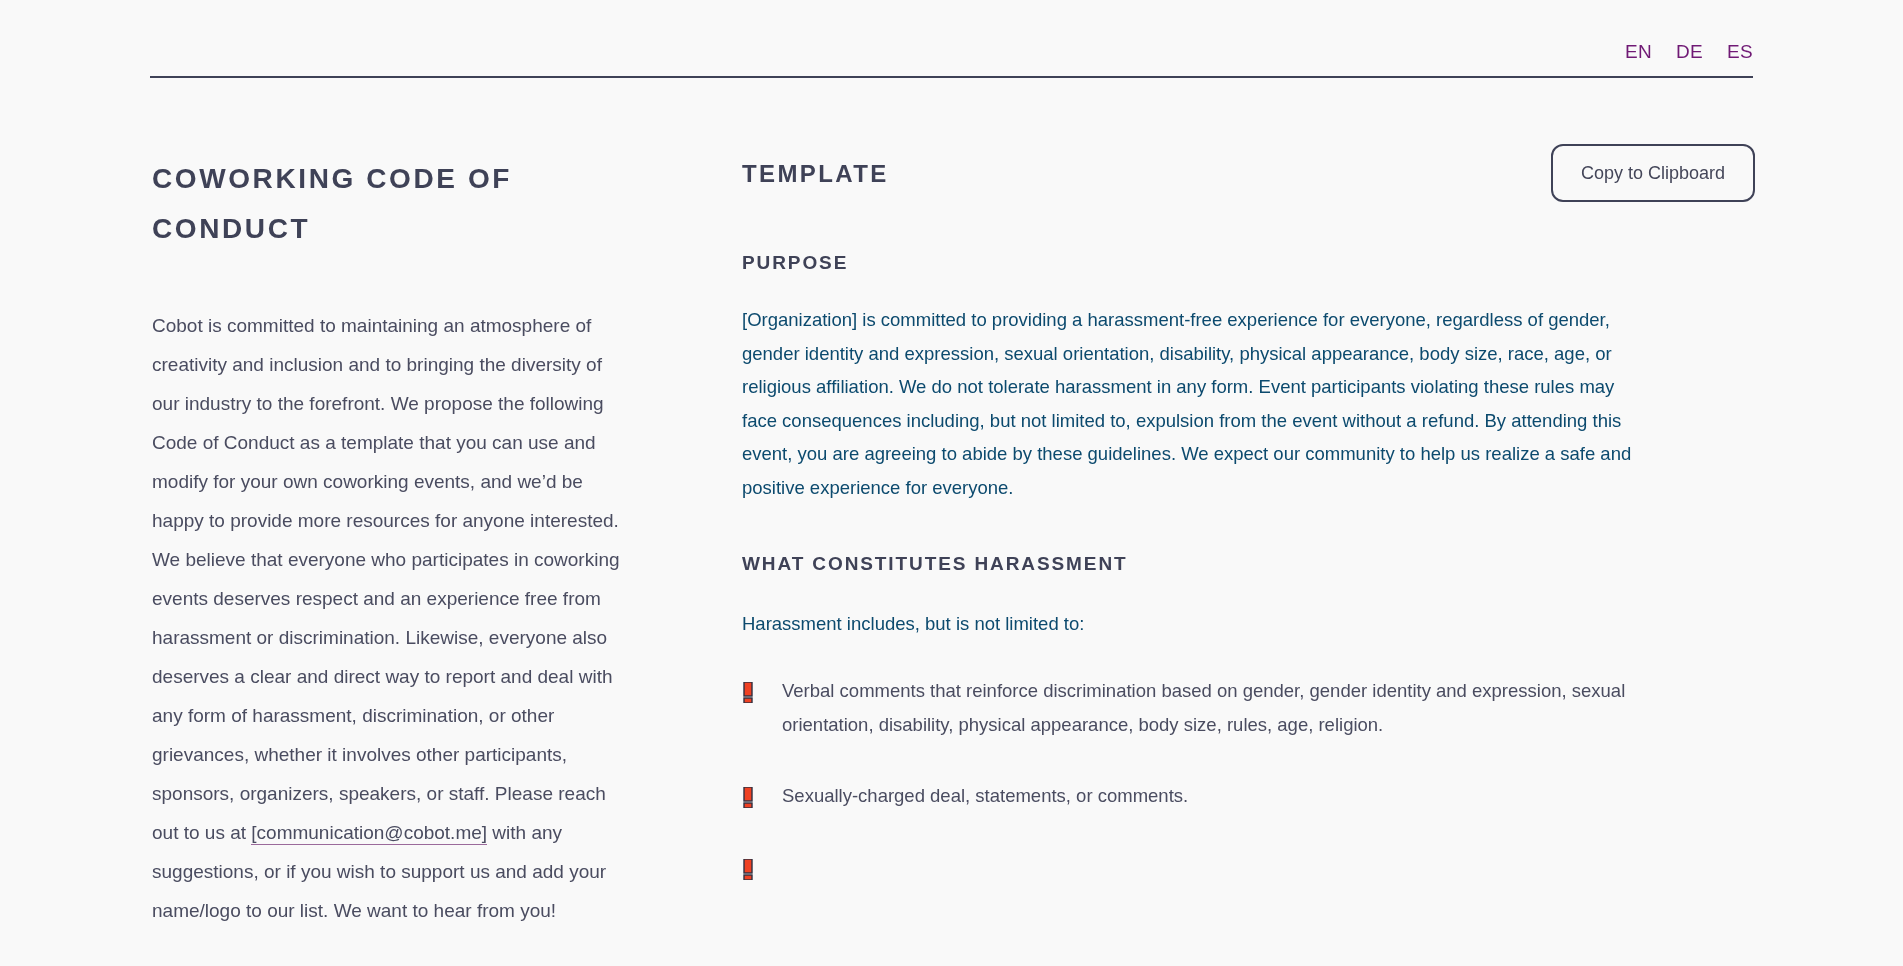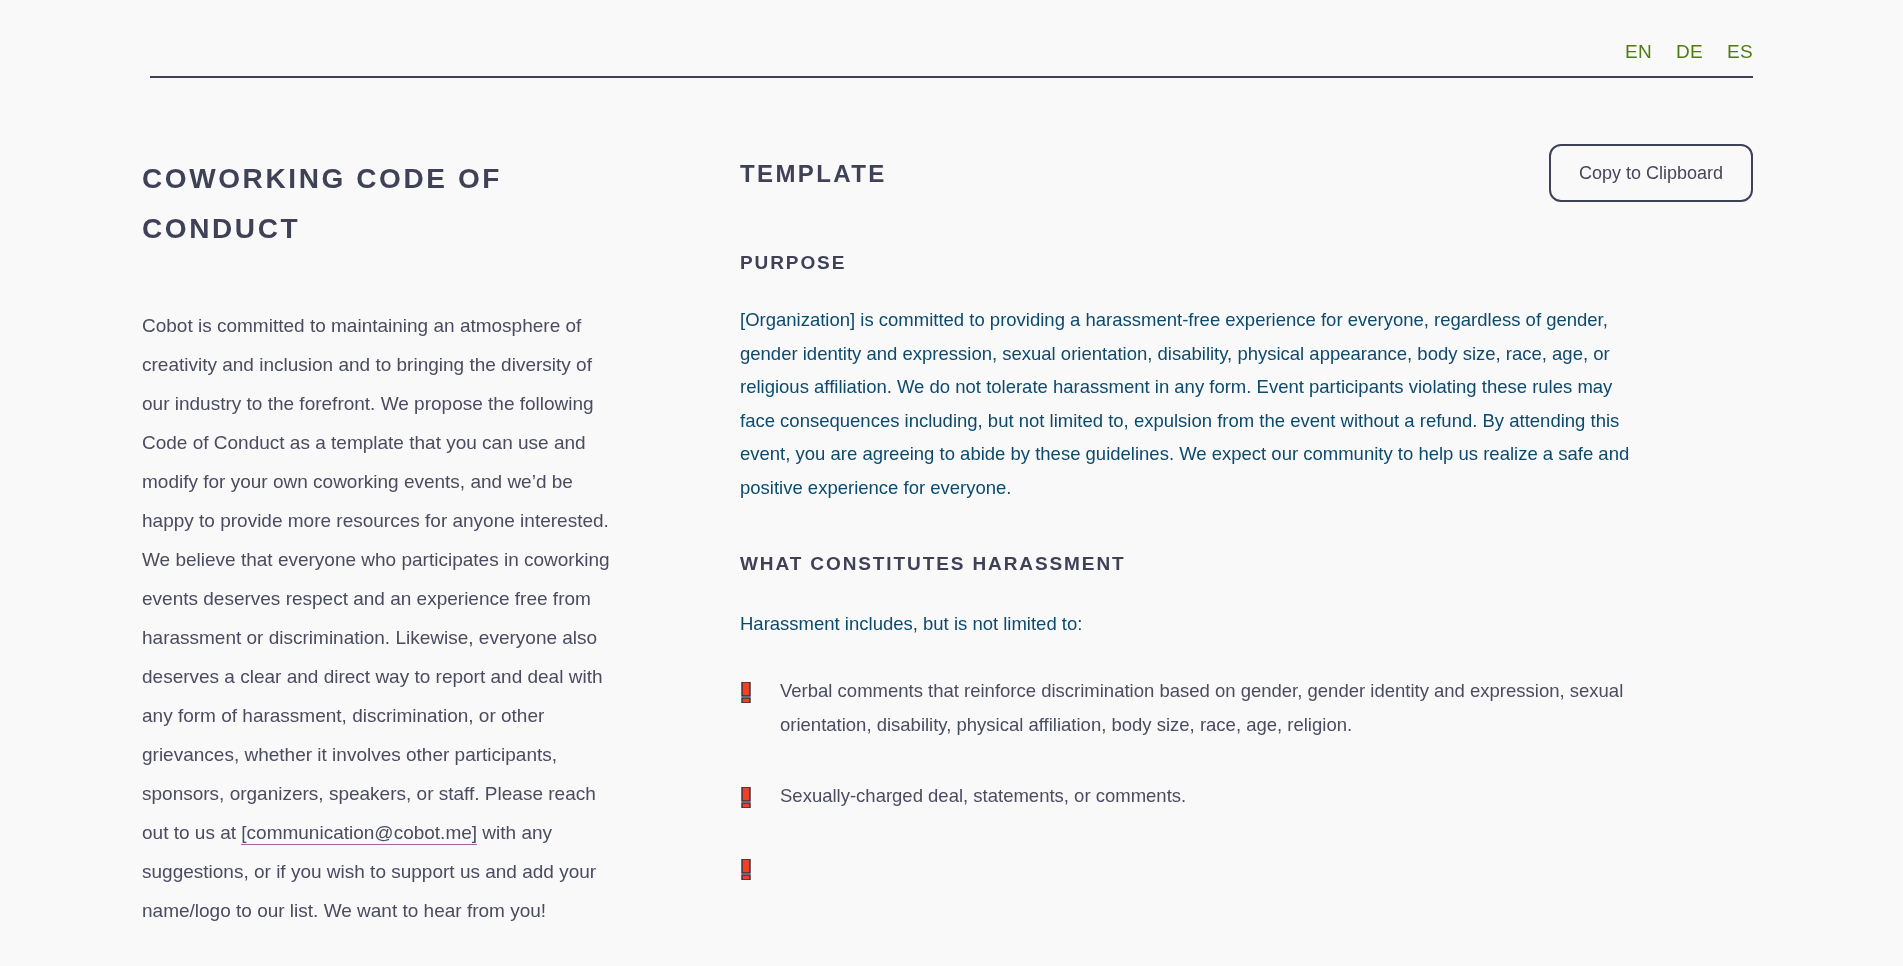--- a/index.html
+++ b/index.html
@@ -31,34 +31,34 @@
   }
   .lang-nav {
     display: flex;
     align-items: center;
     gap: 24px;
     margin-top: 40px;
   }
   .lang-link {
     font-size: 19px;
     line-height: 24px;
-    color: #4d7c0f;
+    color: #701a75;
     text-decoration: none;
     letter-spacing: 0.3px;
     cursor: pointer;
   }
 
   
   .content {
     position: absolute;
-    left: 142px;
+    left: 152px;
     top: 78px;
     width: 1603px;
     display: flex;
-    gap: 8px;
+    gap: 0;
   }
   .col-left {
     width: 590px;
     flex: 0 0 590px;
     padding-right: 30px;
     box-sizing: border-box;
   }
   .col-right {
     width: 1013px;
     flex: 0 0 1013px;
@@ -210,21 +210,21 @@
     <p class="body-paragraph lead-line">Harassment includes, but is not limited to:</p>
 
     <ul class="bullet-list">
       <li class="bullet-item">
         <span class="bullet-marker">
           <svg width="12" height="21" viewBox="0 0 12 21" aria-hidden="true">
             <rect x="2" y="0" width="8" height="14" fill="#ef4123" stroke="#2f3040" stroke-width="1.4"></rect>
             <rect x="2" y="16" width="8" height="5" fill="#ef4123" stroke="#2f3040" stroke-width="1.4"></rect>
           </svg>
         </span>
-        <span class="bullet-text">Verbal comments that reinforce discrimination based on gender, gender identity and expression, sexual orientation, disability, physical affiliation, body size, race, age, religion.</span>
+        <span class="bullet-text">Verbal comments that reinforce discrimination based on gender, gender identity and expression, sexual orientation, disability, physical appearance, body size, rules, age, religion.</span>
       </li>
       <li class="bullet-item">
         <span class="bullet-marker">
           <svg width="12" height="21" viewBox="0 0 12 21" aria-hidden="true">
             <rect x="2" y="0" width="8" height="14" fill="#ef4123" stroke="#2f3040" stroke-width="1.4"></rect>
             <rect x="2" y="16" width="8" height="5" fill="#ef4123" stroke="#2f3040" stroke-width="1.4"></rect>
           </svg>
         </span>
         <span class="bullet-text">Sexually-charged deal, statements, or comments.</span>
       </li>

